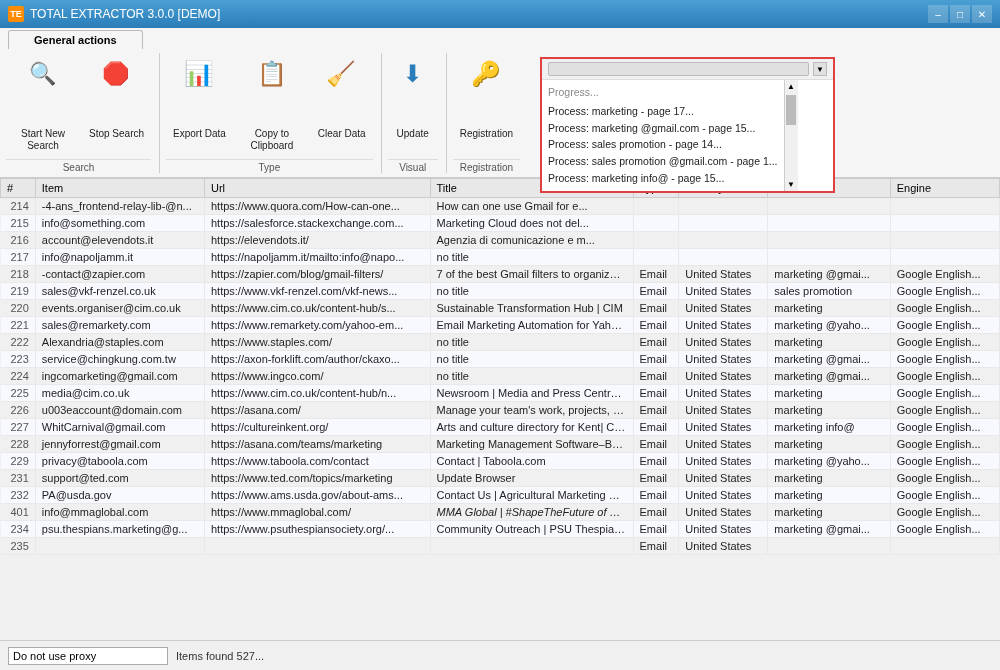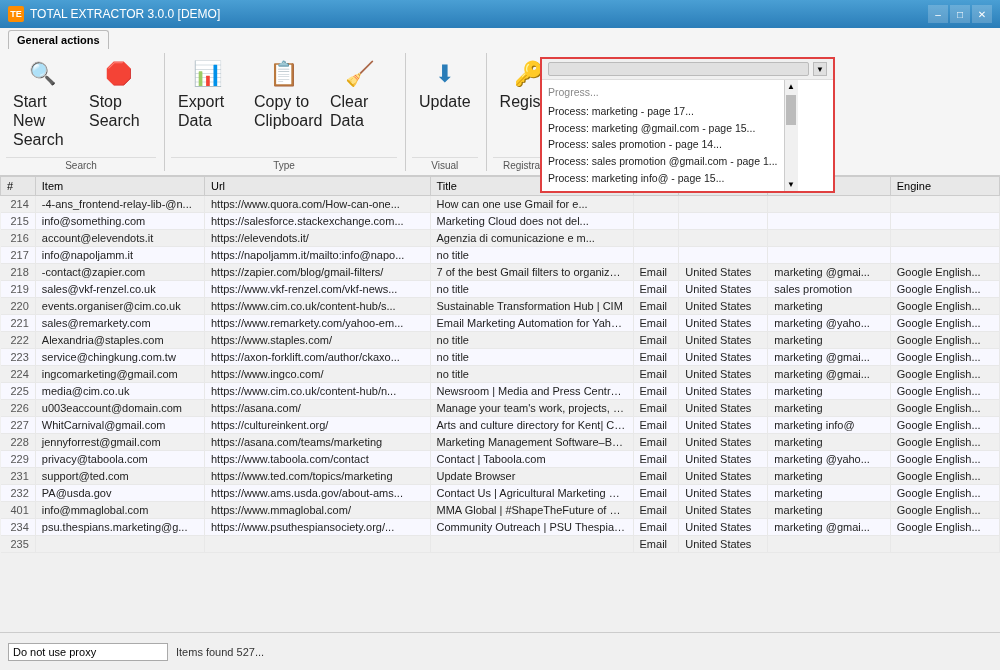--- a/index.html
+++ b/index.html
@@ -69,21 +69,21 @@
     .ribbon-tab {
       display: flex;
       align-items: center;
       padding: 2px 8px 0;
       gap: 0;
     }
     .ribbon-tab-item {
       background: #e8e8e8;
       border: 1px solid #bbb;
       border-bottom: none;
-      padding: 3px 8px;
+      padding: 3px 25px;
       font-size: 11px;
       cursor: pointer;
       border-radius: 3px 3px 0 0;
     }
     .ribbon-tab-item.active {
       background: #f5f5f5;
       font-weight: bold;
     }
 
     .toolbar {
@@ -136,25 +136,26 @@
     }
     .tool-btn .btn-icon {
       width: 32px;
       height: 32px;
       display: flex;
       align-items: center;
       justify-content: center;
       font-size: 22px;
     }
     .tool-btn .btn-label {
-      font-size: 16px;
-      text-align: left;
+      font-size: 10px;
+      text-align: center;
       color: #222;
       line-height: 1.2;
       max-width: 60px;
+      margin-top: 36px;
     }
 
     
     .progress-overlay {
       position: absolute;
       top: 8px;
       left: 540px;
       width: 295px;
       border: 2px solid #e04040;
       background: white;
@@ -230,21 +231,21 @@
     
     .status-bar {
       background: #f0f0f0;
       border-top: 1px solid #ccc;
       padding: 2px 8px;
       font-size: 11px;
       color: #333;
       display: flex;
       align-items: center;
       gap: 8px;
-      height: 38px;
+      height: 30px;
       margin-top: 32px;
     }
     .status-input {
       border: 1px solid #aaa;
       background: white;
       padding: 1px 4px;
       font-size: 11px;
       width: 160px;
       height: 18px;
     }
@@ -566,21 +567,21 @@
             <td style="max-width: 180px;">Contact Us | Agricultural Marketing Ser...</td>
             <td>Email</td>
             <td>United States</td>
             <td>marketing</td>
             <td>Google English...</td>
           </tr>
           <tr>
             <td>401</td>
             <td style="max-width: 150px;">info@mmaglobal.com</td>
             <td style="max-width: 200px;">https://www.mmaglobal.com/</td>
-            <td style="max-width: 180px;">MMA Global | #ShapeTheFuture of Ma...</td>
+            <td style="max-width: 180px; font-style: italic;">MMA Global | #ShapeTheFuture of Ma...</td>
             <td>Email</td>
             <td>United States</td>
             <td>marketing</td>
             <td>Google English...</td>
           </tr>
           <tr>
             <td>234</td>
             <td style="max-width: 150px;">psu.thespians.marketing@g...</td>
             <td style="max-width: 200px;">https://www.psuthespiansociety.org/...</td>
             <td style="max-width: 180px;">Community Outreach | PSU Thespian ...</td>

